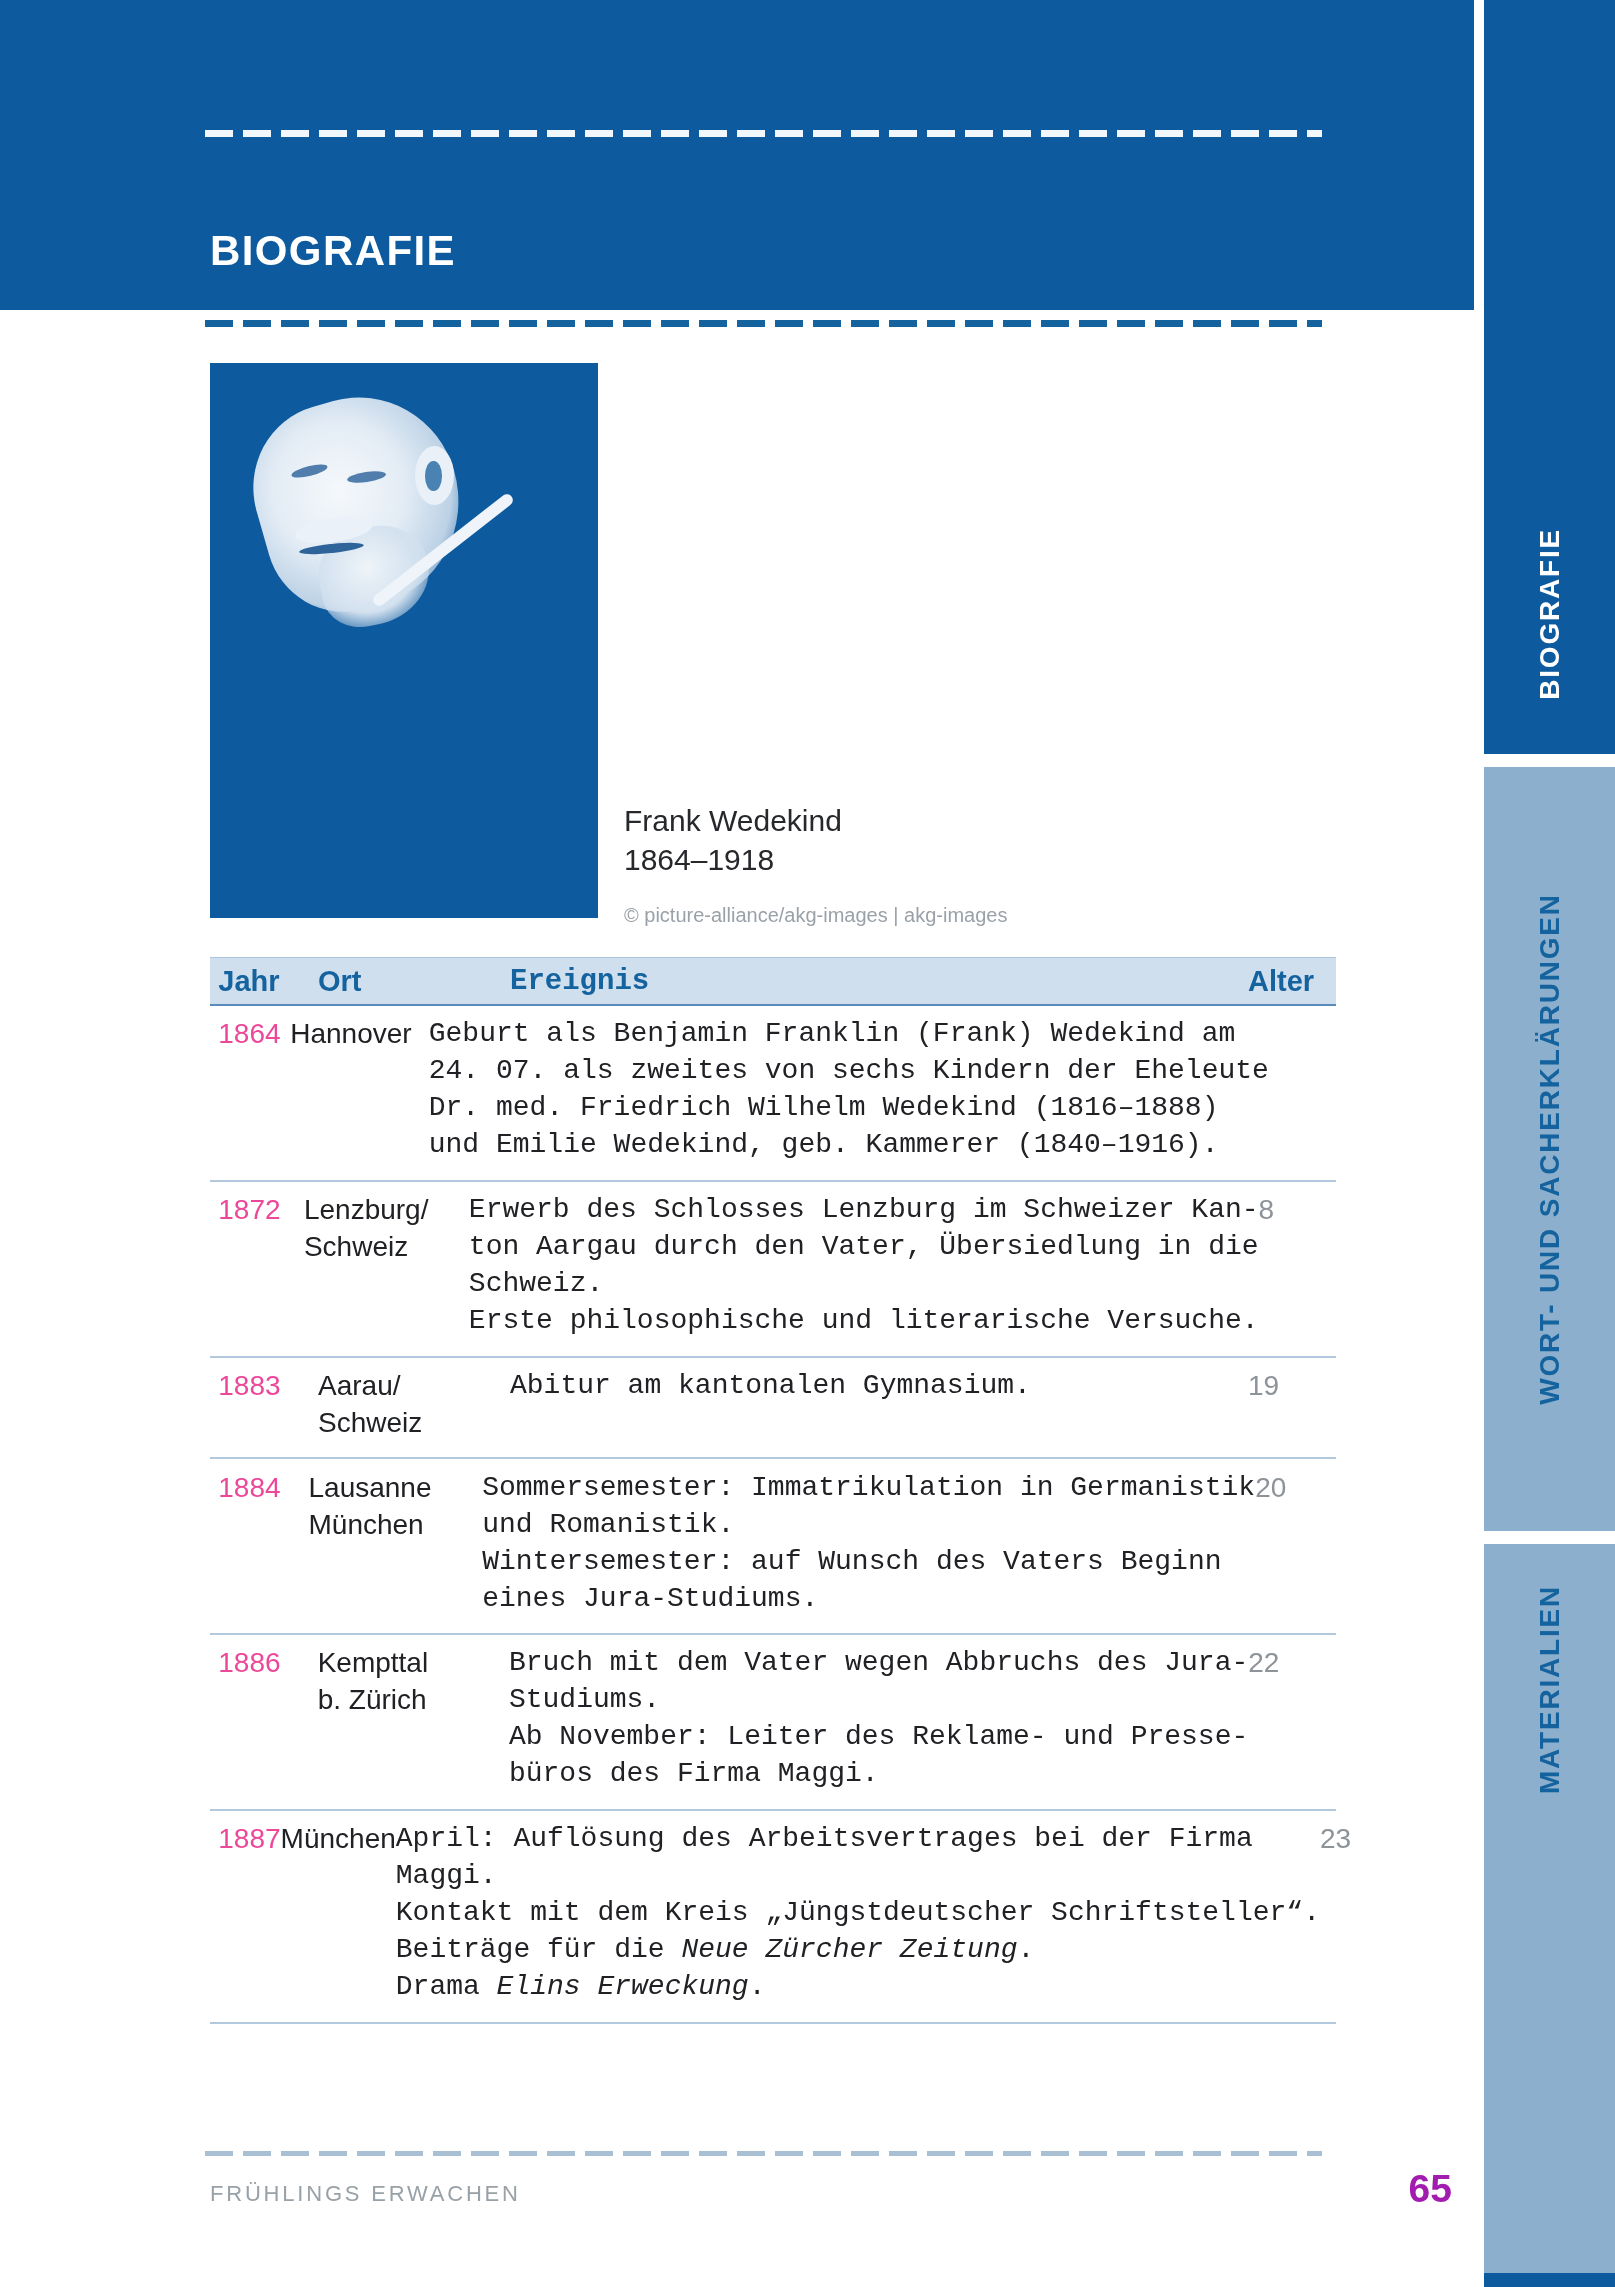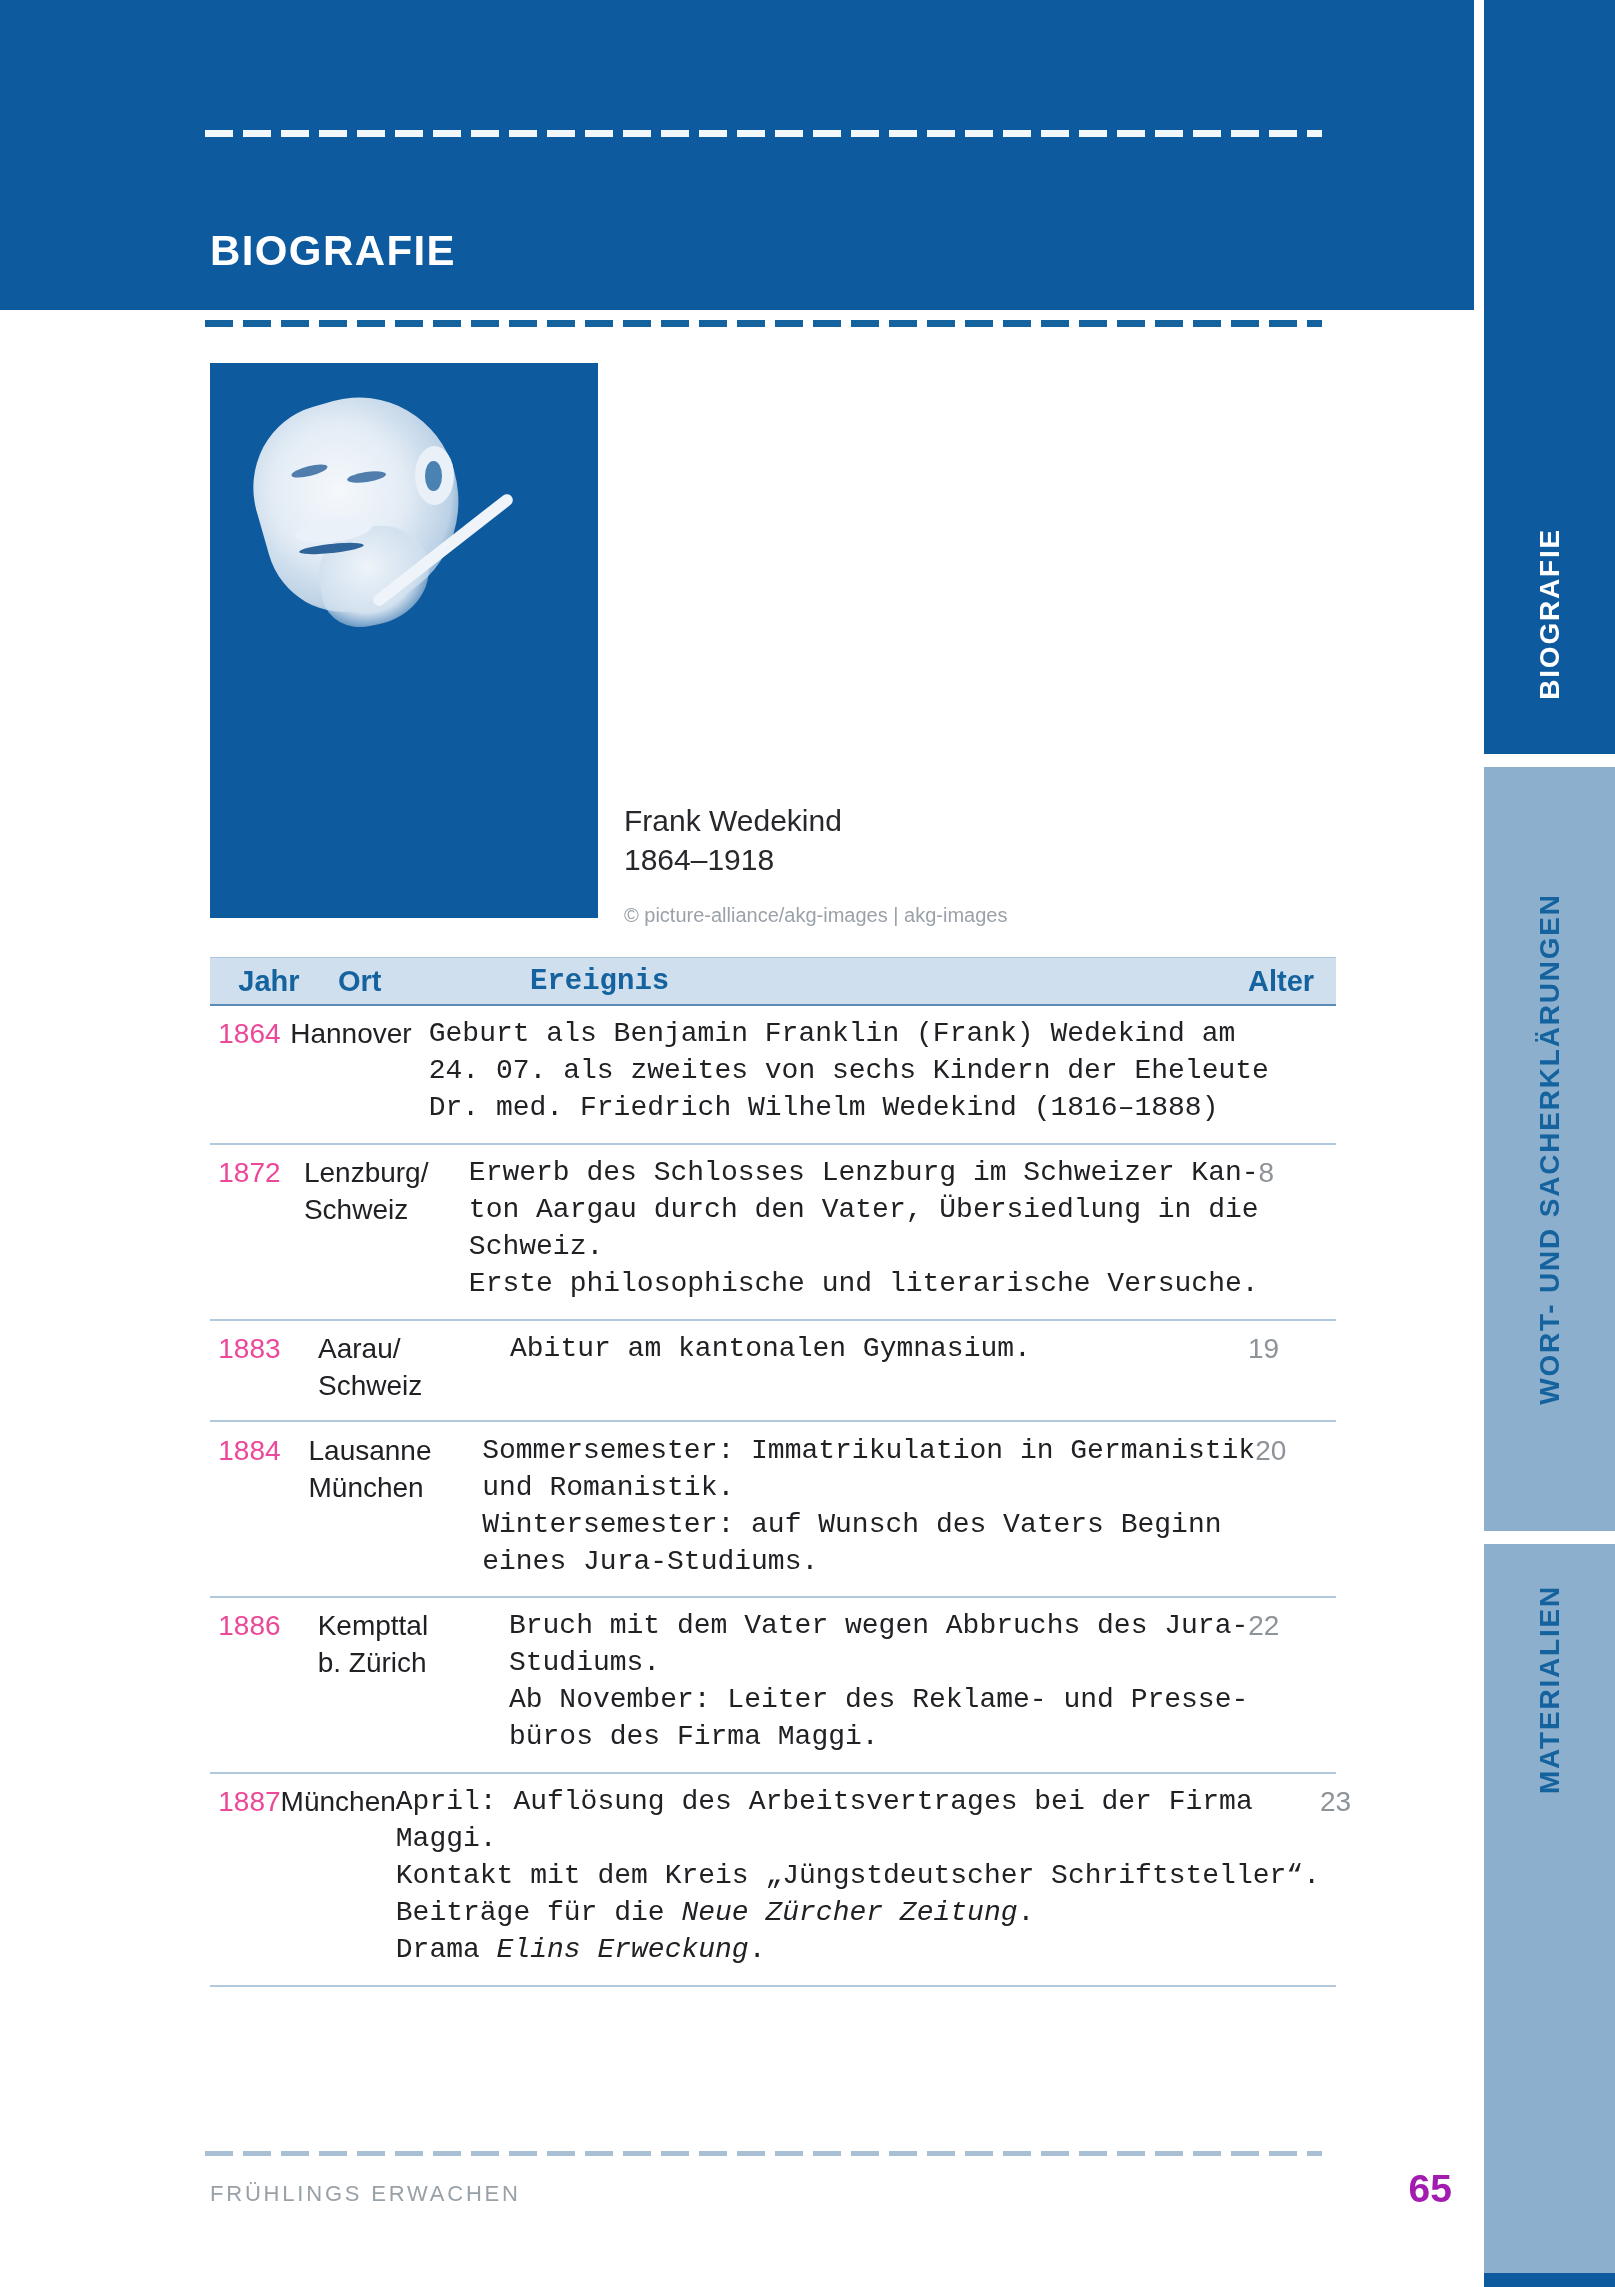--- a/index.html
+++ b/index.html
@@ -33,21 +33,21 @@
   .p-ear-in{left:215px;top:98px;width:16.6px;height:29.5px;border-radius:50%;background:#4a82b4;}
   .p-collar{left:146px;top:181px;width:174px;height:12px;transform:rotate(-38deg);border-radius:6.5px;background:#eef4f9;}
 
   .caption{left:624px;top:801px;color:#26282b;font-size:30px;line-height:39px;}
   .credit{margin-top:16.6px;font-size:20px;color:#9aa1a8;}
 
   
   .timeline-table{left:210px;top:957px;width:1126px;}
   .thead{display:flex;align-items:center;height:46px;background:#cfdfee;
     border-top:1.8px solid #aac6de;border-bottom:2.8px solid #5a8cba;
-    font-weight:bold;font-size:29px;color:#15639e;padding-left:20px;}
+    font-weight:bold;font-size:29px;color:#15639e;}
   .th-jahr,.c-jahr{width:108px;padding-left:8.3px;box-sizing:border-box;}
   .th-ort,.c-ort{width:192px;}
   .th-ereignis,.c-ereignis{flex:1;font-family:Liberation Mono, monospace;}
   .th-alter,.c-alter{width:88px;text-align:left;padding-right:13px;box-sizing:border-box;}
   .trow{display:flex;border-bottom:2.8px solid #b2c9dd;padding:9.2px 0 16.6px 0;
     font-size:28px;line-height:37px;color:#202124;}
   .c-jahr{color:#ec4899;font-weight:normal;}
   .c-ereignis{white-space:nowrap;}
   .c-alter{color:#8d9398;}
 
@@ -107,20 +107,21 @@
   <div id="table-body">
       <div class="trow">
         <div class="c-jahr">1864</div>
         <div class="c-ort">
           <div>Hannover</div>
         </div>
         <div class="c-ereignis">
           <div><span>Geburt als Benjamin Franklin (Frank) Wedekind am</span></div>
           <div><span>24. 07. als zweites von sechs Kindern der Eheleute</span></div>
           <div><span>Dr. med. Friedrich Wilhelm Wedekind (1816–1888)</span></div>
+          <div><span>und Emilie Wedekind, geb. Kammerer (1840–1916).</span></div>
         </div>
         <div class="c-alter"></div>
       </div>
       <div class="trow">
         <div class="c-jahr">1872</div>
         <div class="c-ort">
           <div>Lenzburg/</div>
           <div>Schweiz</div>
         </div>
         <div class="c-ereignis">

